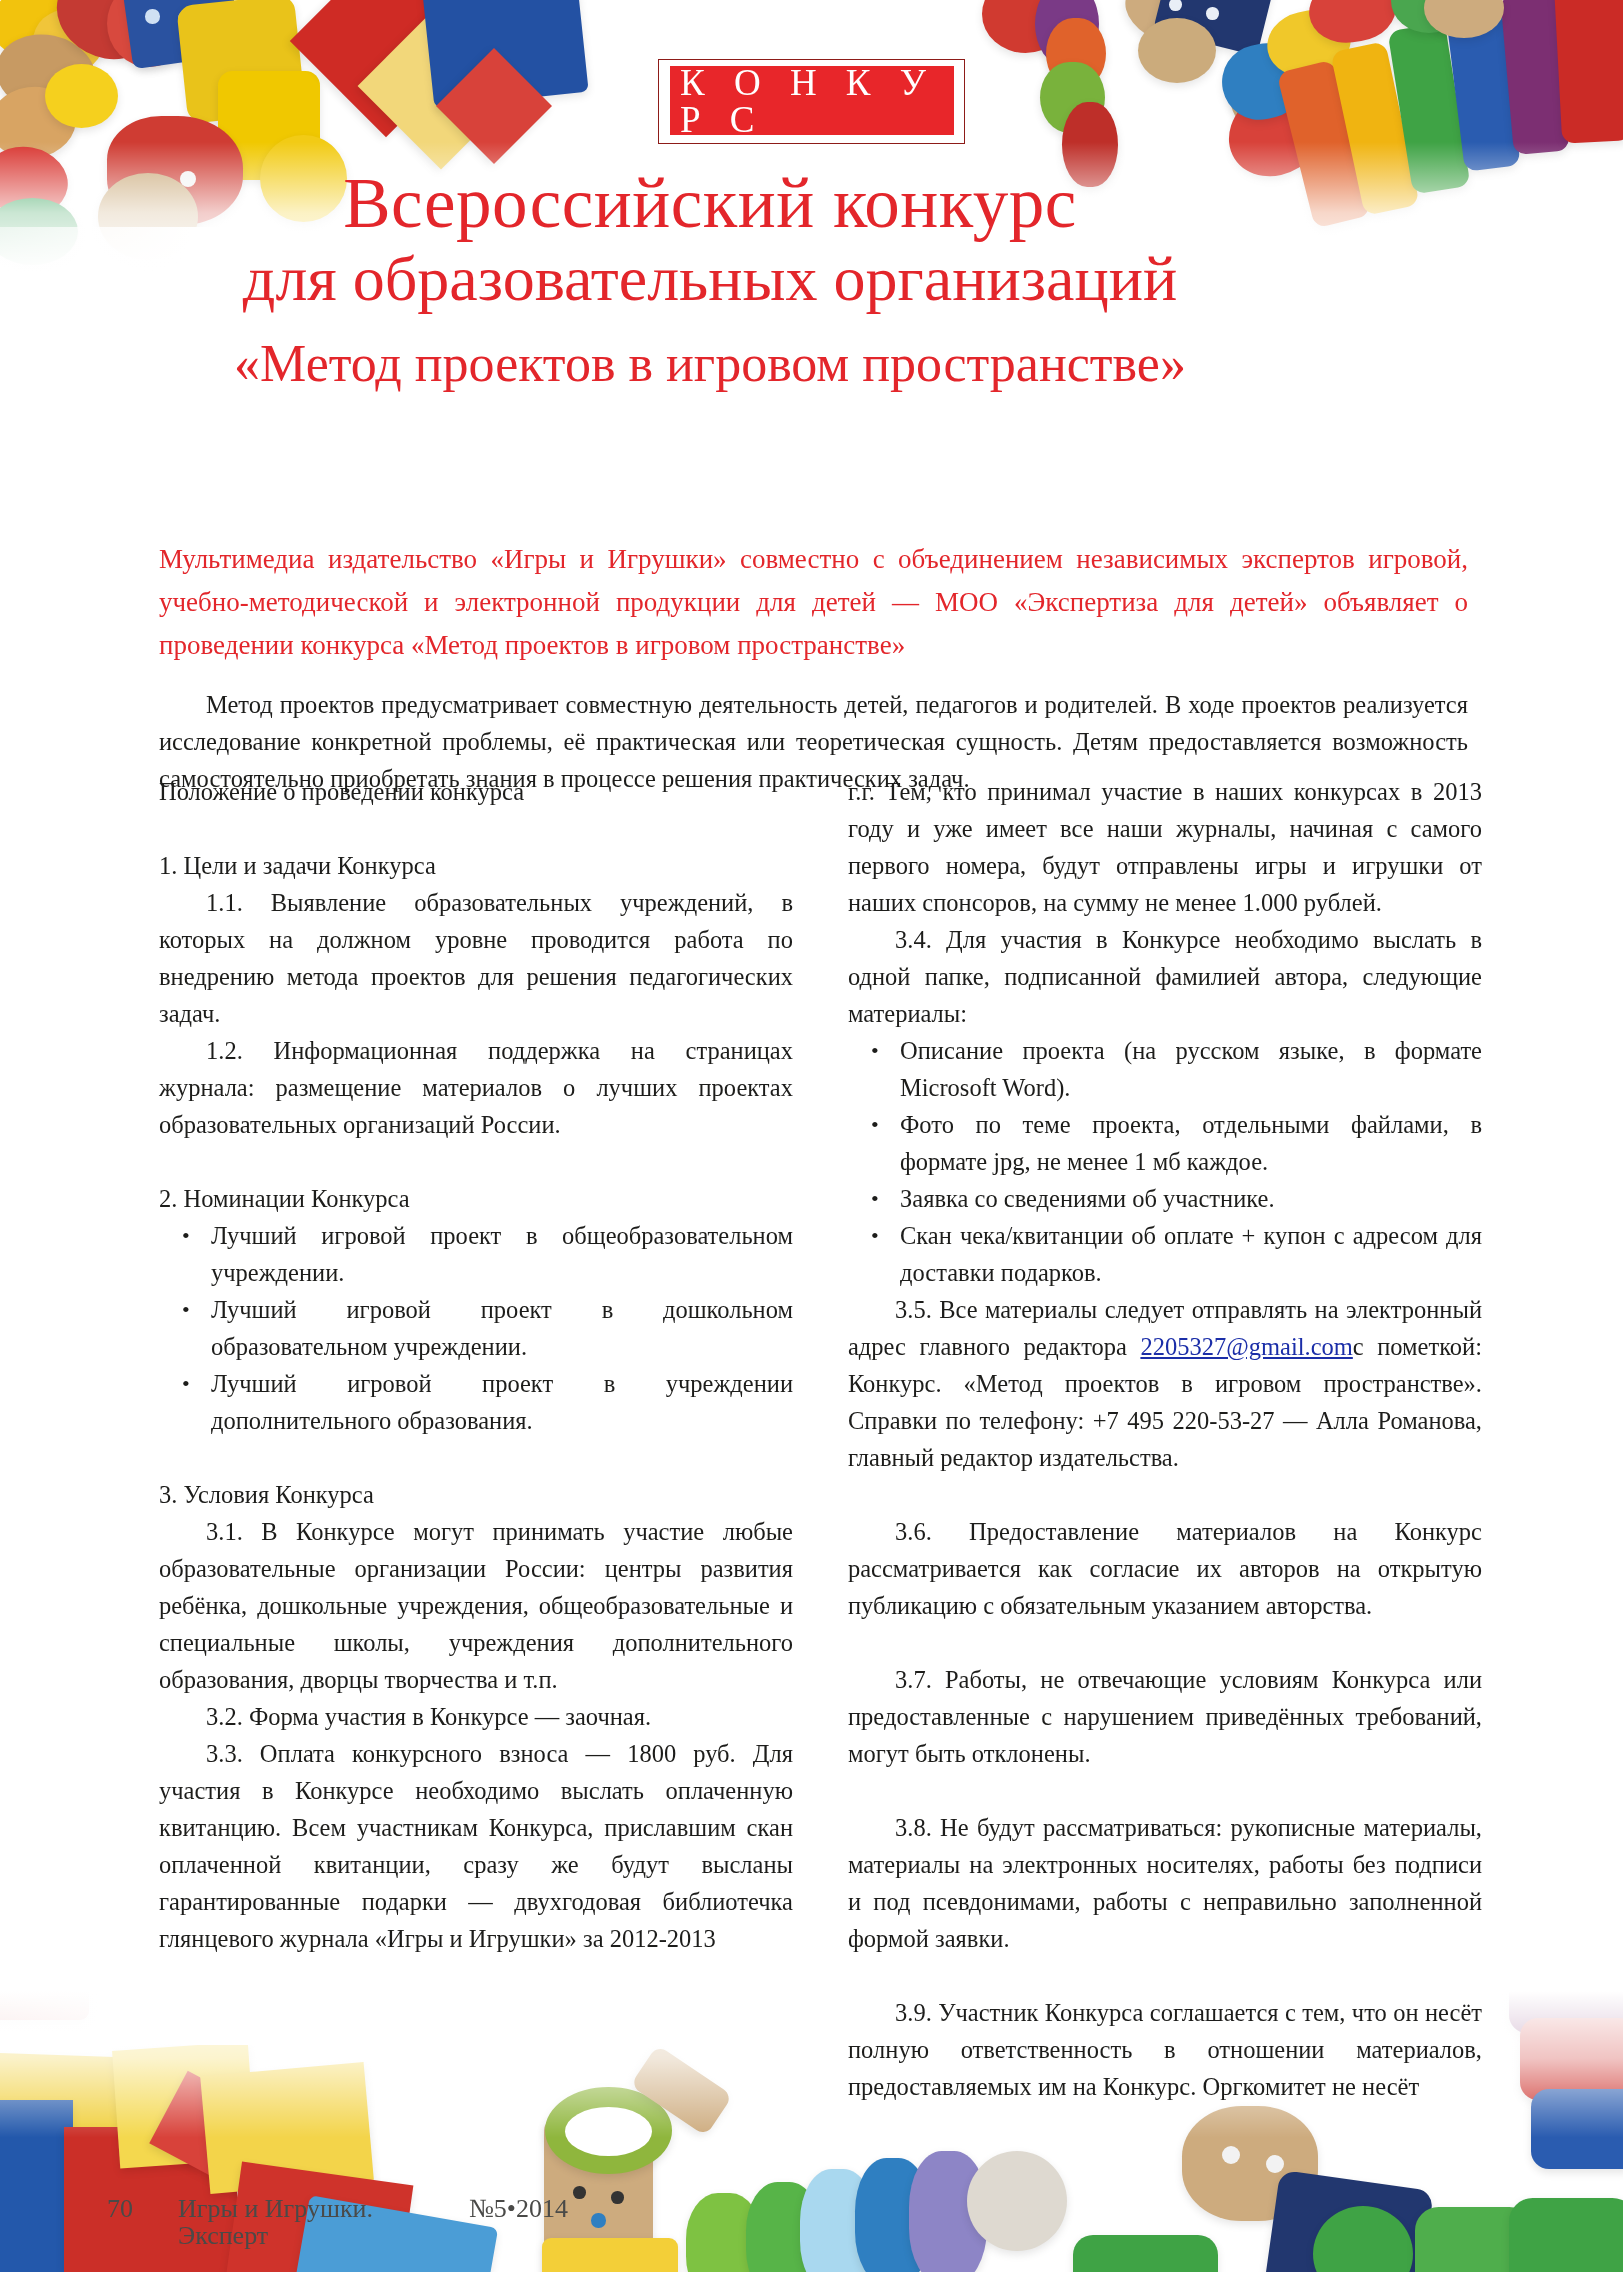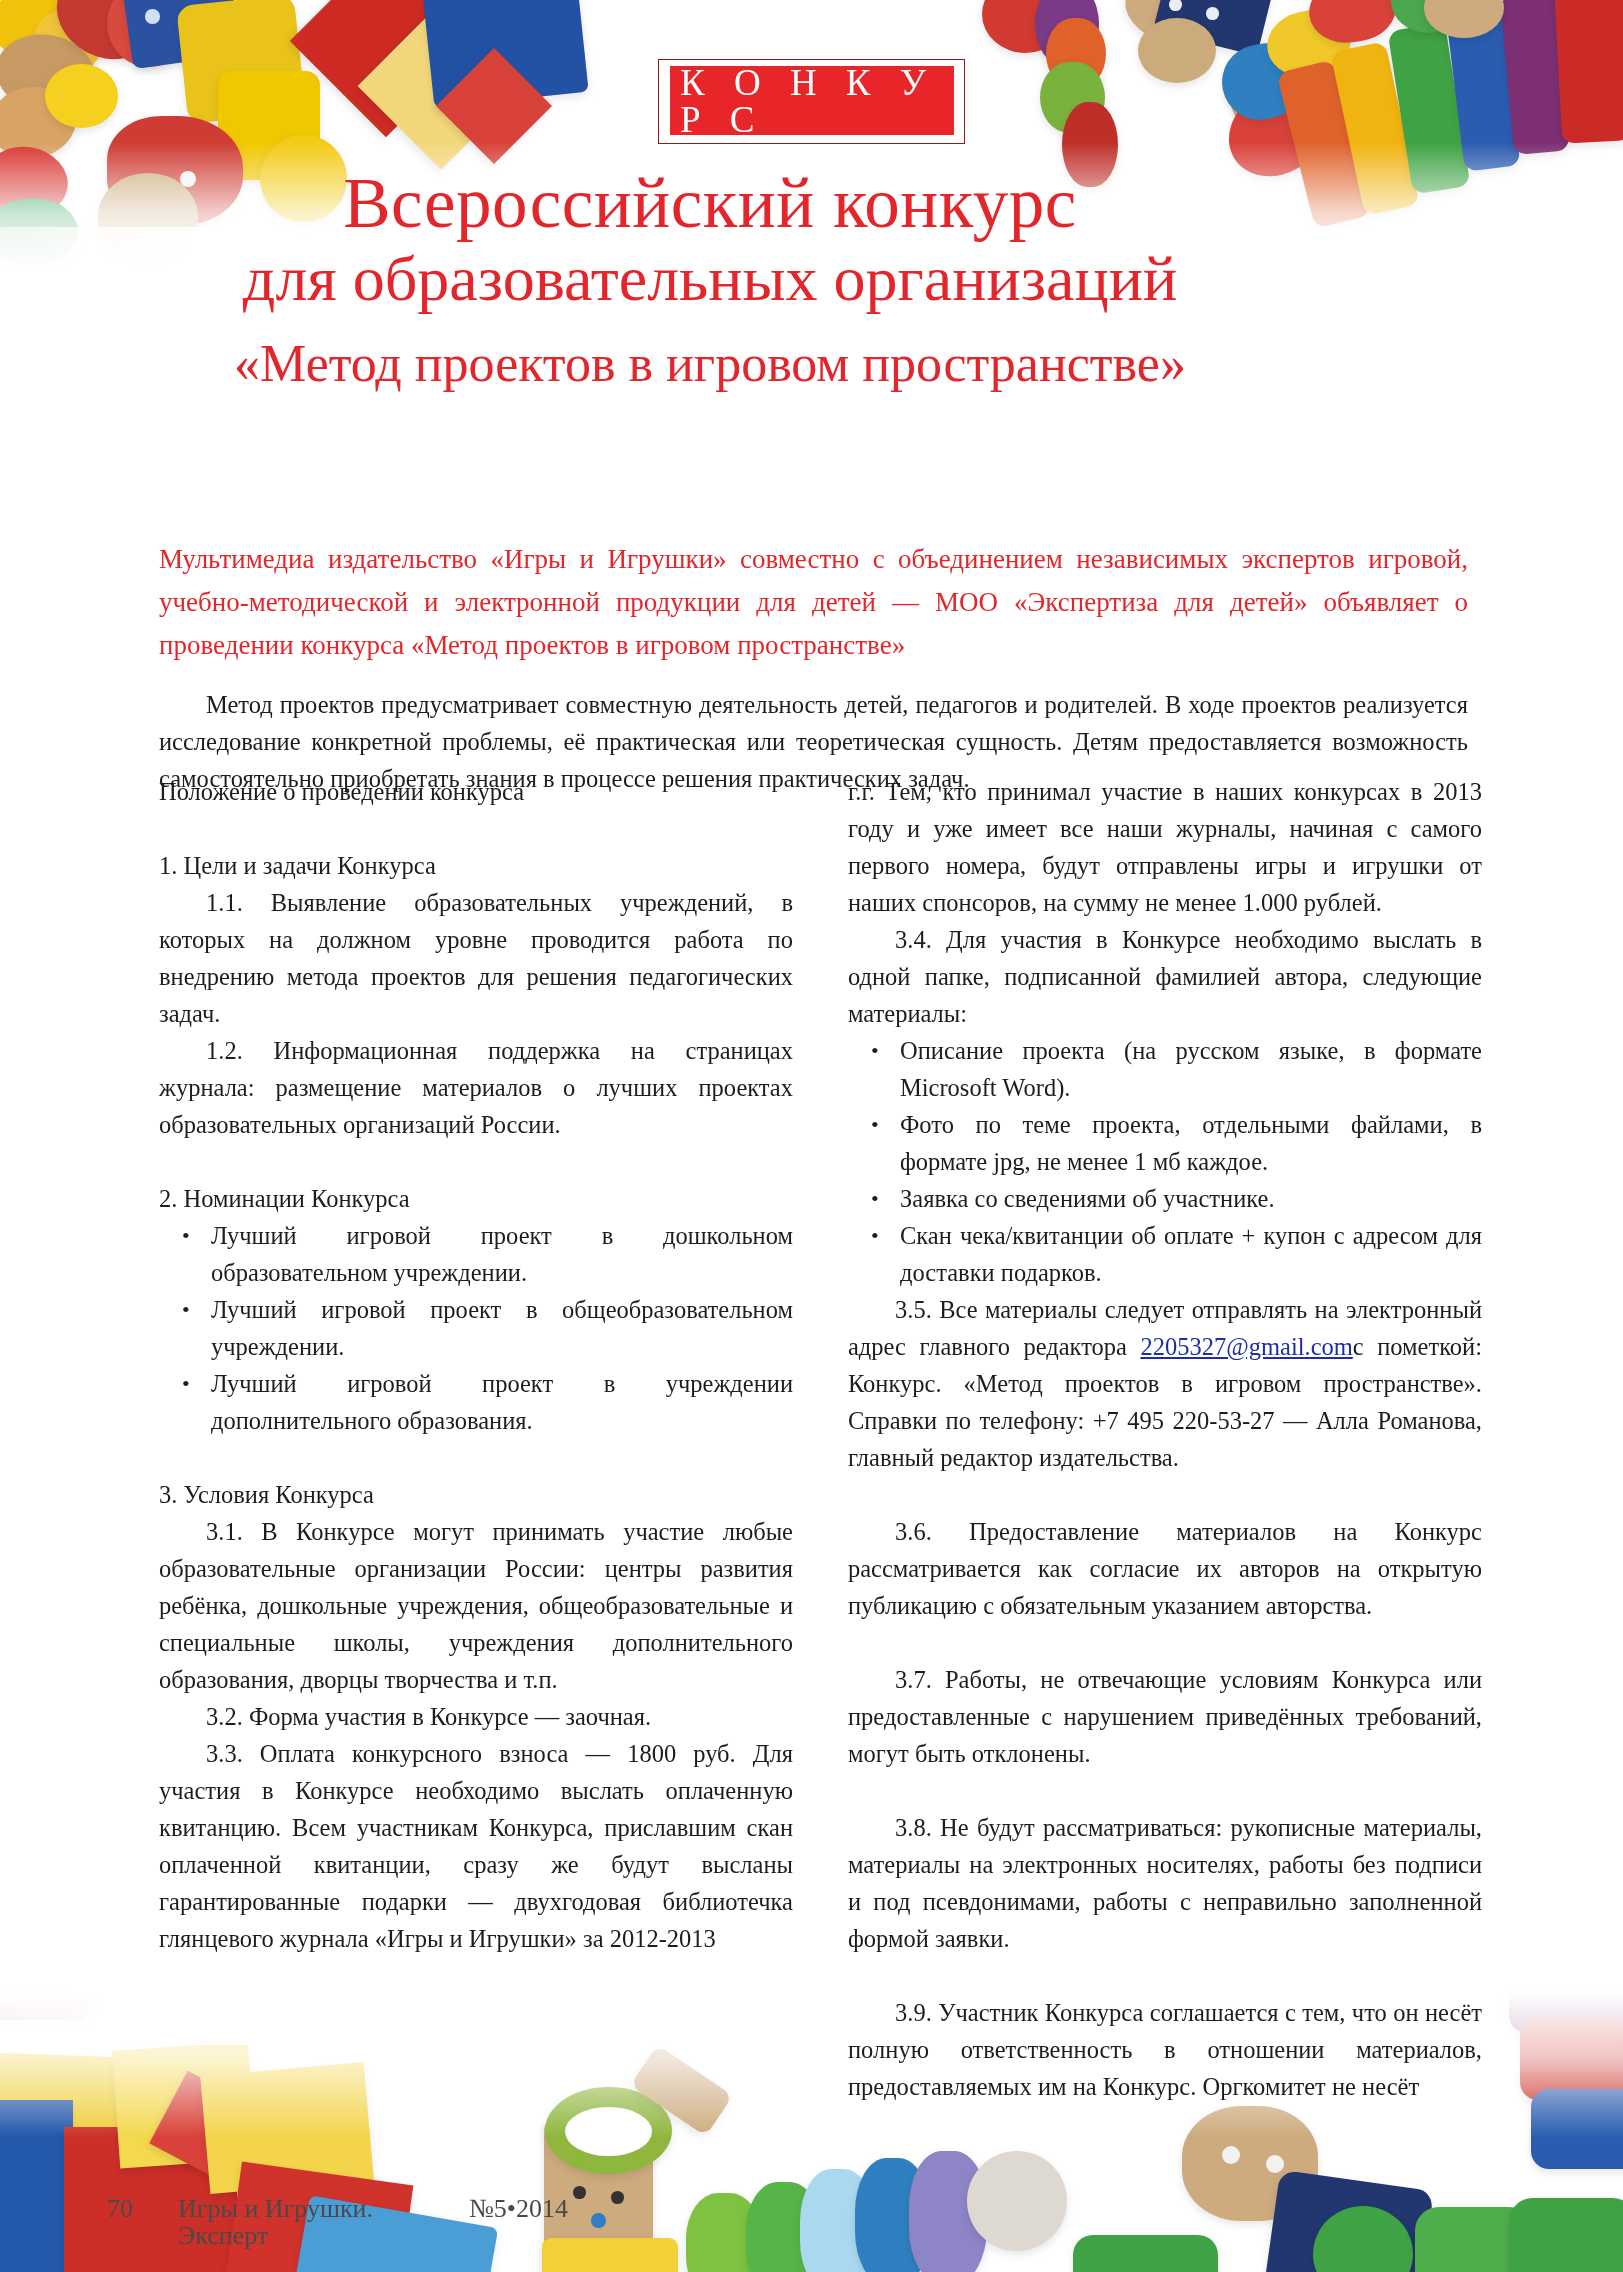--- a/index.html
+++ b/index.html
@@ -332,22 +332,22 @@
 
   <div class="col">
     <p class="p-plain">Положение о проведении конкурса</p>
     <div class="gap-s"></div>
     <p class="p-plain">1. Цели и задачи Конкурса</p>
     <p class="p-ind">1.1. Выявление образовательных учреждений, в которых на должном уровне проводится работа по внедрению метода проектов для решения педагогических задач.</p>
     <p class="p-ind">1.2. Информационная поддержка на страницах журнала: размещение материалов о лучших проектах образовательных организаций России.</p>
     <div class="gap-s"></div>
     <p class="p-plain">2. Номинации Конкурса</p>
     <ul class="bullets">
+      <li>Лучший игровой проект в общеобразовательном учреждении.</li>
       <li>Лучший игровой проект в дошкольном образовательном учреждении.</li>
-      <li>Лучший игровой проект в общеобразовательном учреждении.</li>
       <li>Лучший игровой проект в учреждении дополнительного образования.</li>
     </ul>
     <div class="gap-s"></div>
     <p class="p-plain">3. Условия Конкурса</p>
     <p class="p-ind">3.1. В Конкурсе могут принимать участие любые образовательные организации России: центры развития ребёнка, дошкольные учреждения, общеобразовательные и специальные школы, учреждения дополнительного образования, дворцы творчества и т.п.</p>
     <p class="p-ind">3.2. Форма участия в Конкурсе — заочная.</p>
     <p class="p-ind">3.3. Оплата конкурсного взноса  — 1800 руб. Для участия в Конкурсе необходимо выслать оплаченную квитанцию. Всем участникам Конкурса, приславшим скан оплаченной квитанции, сразу же будут высланы гарантированные подарки — двухгодовая библиотечка глянцевого журнала «Игры и Игрушки» за 2012-2013</p>
   </div>
 
   <div class="col">

